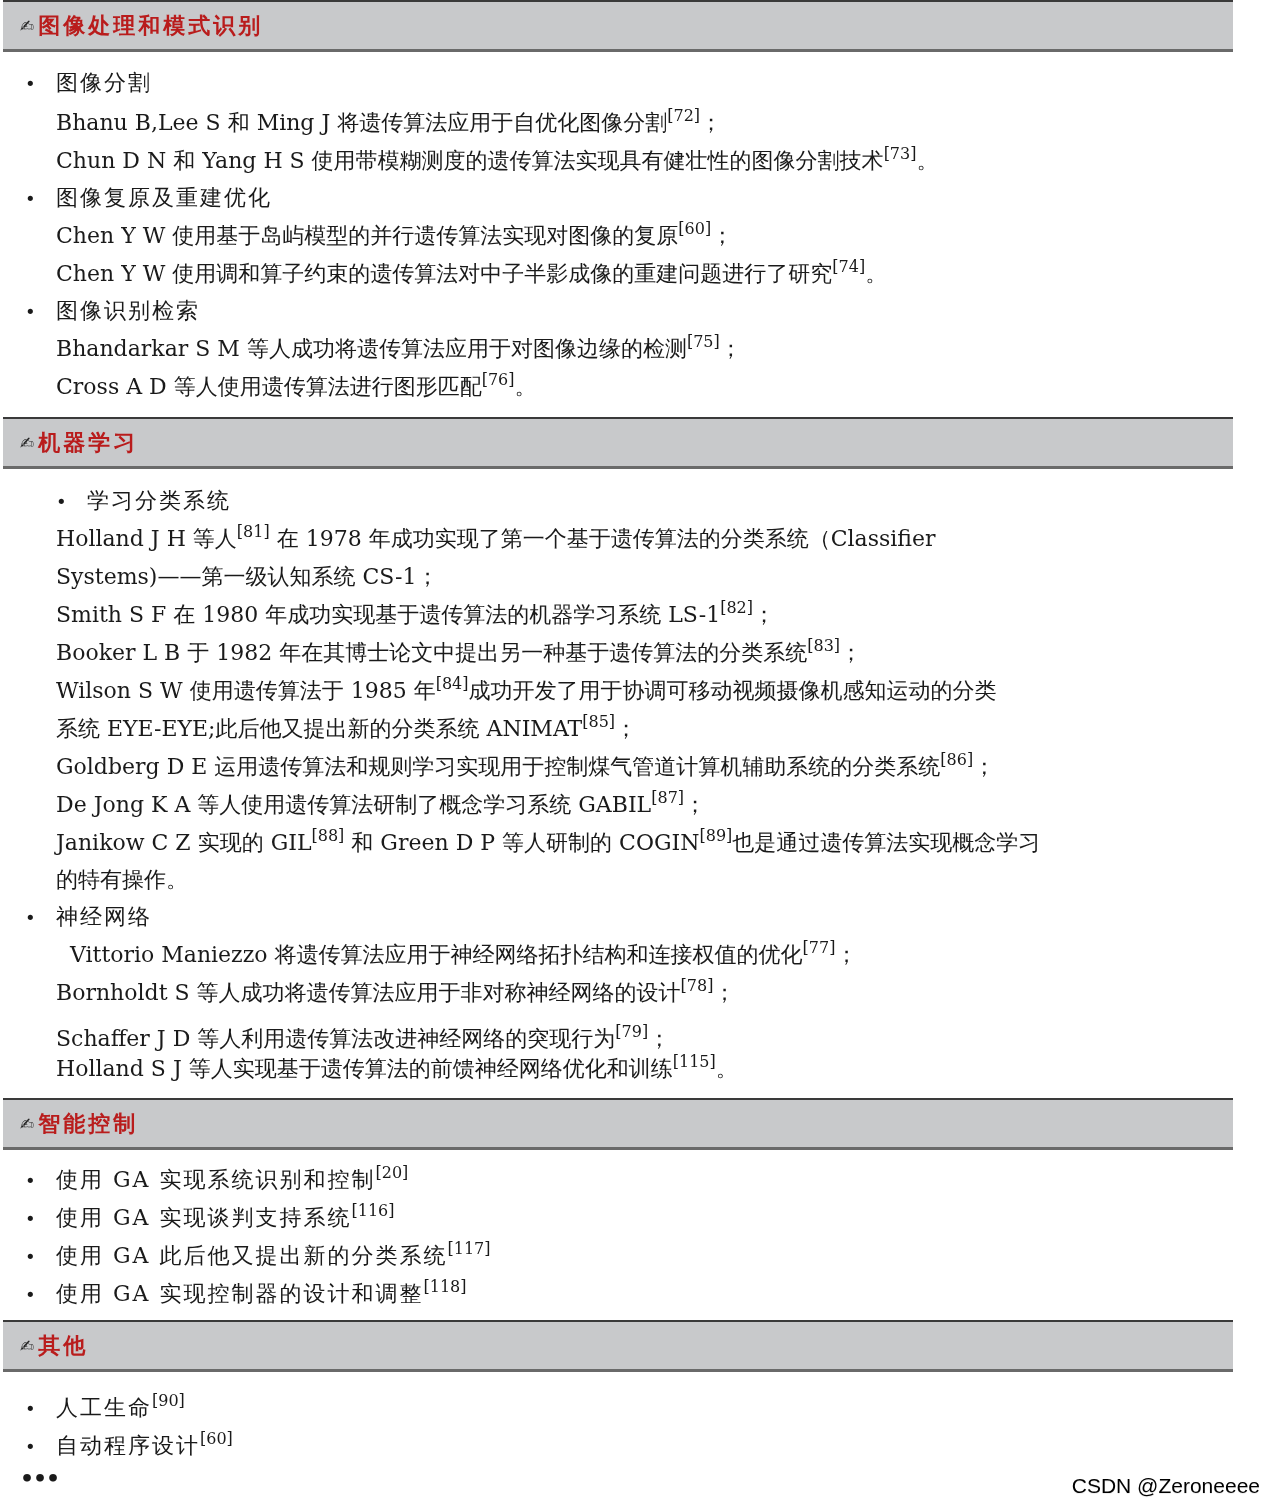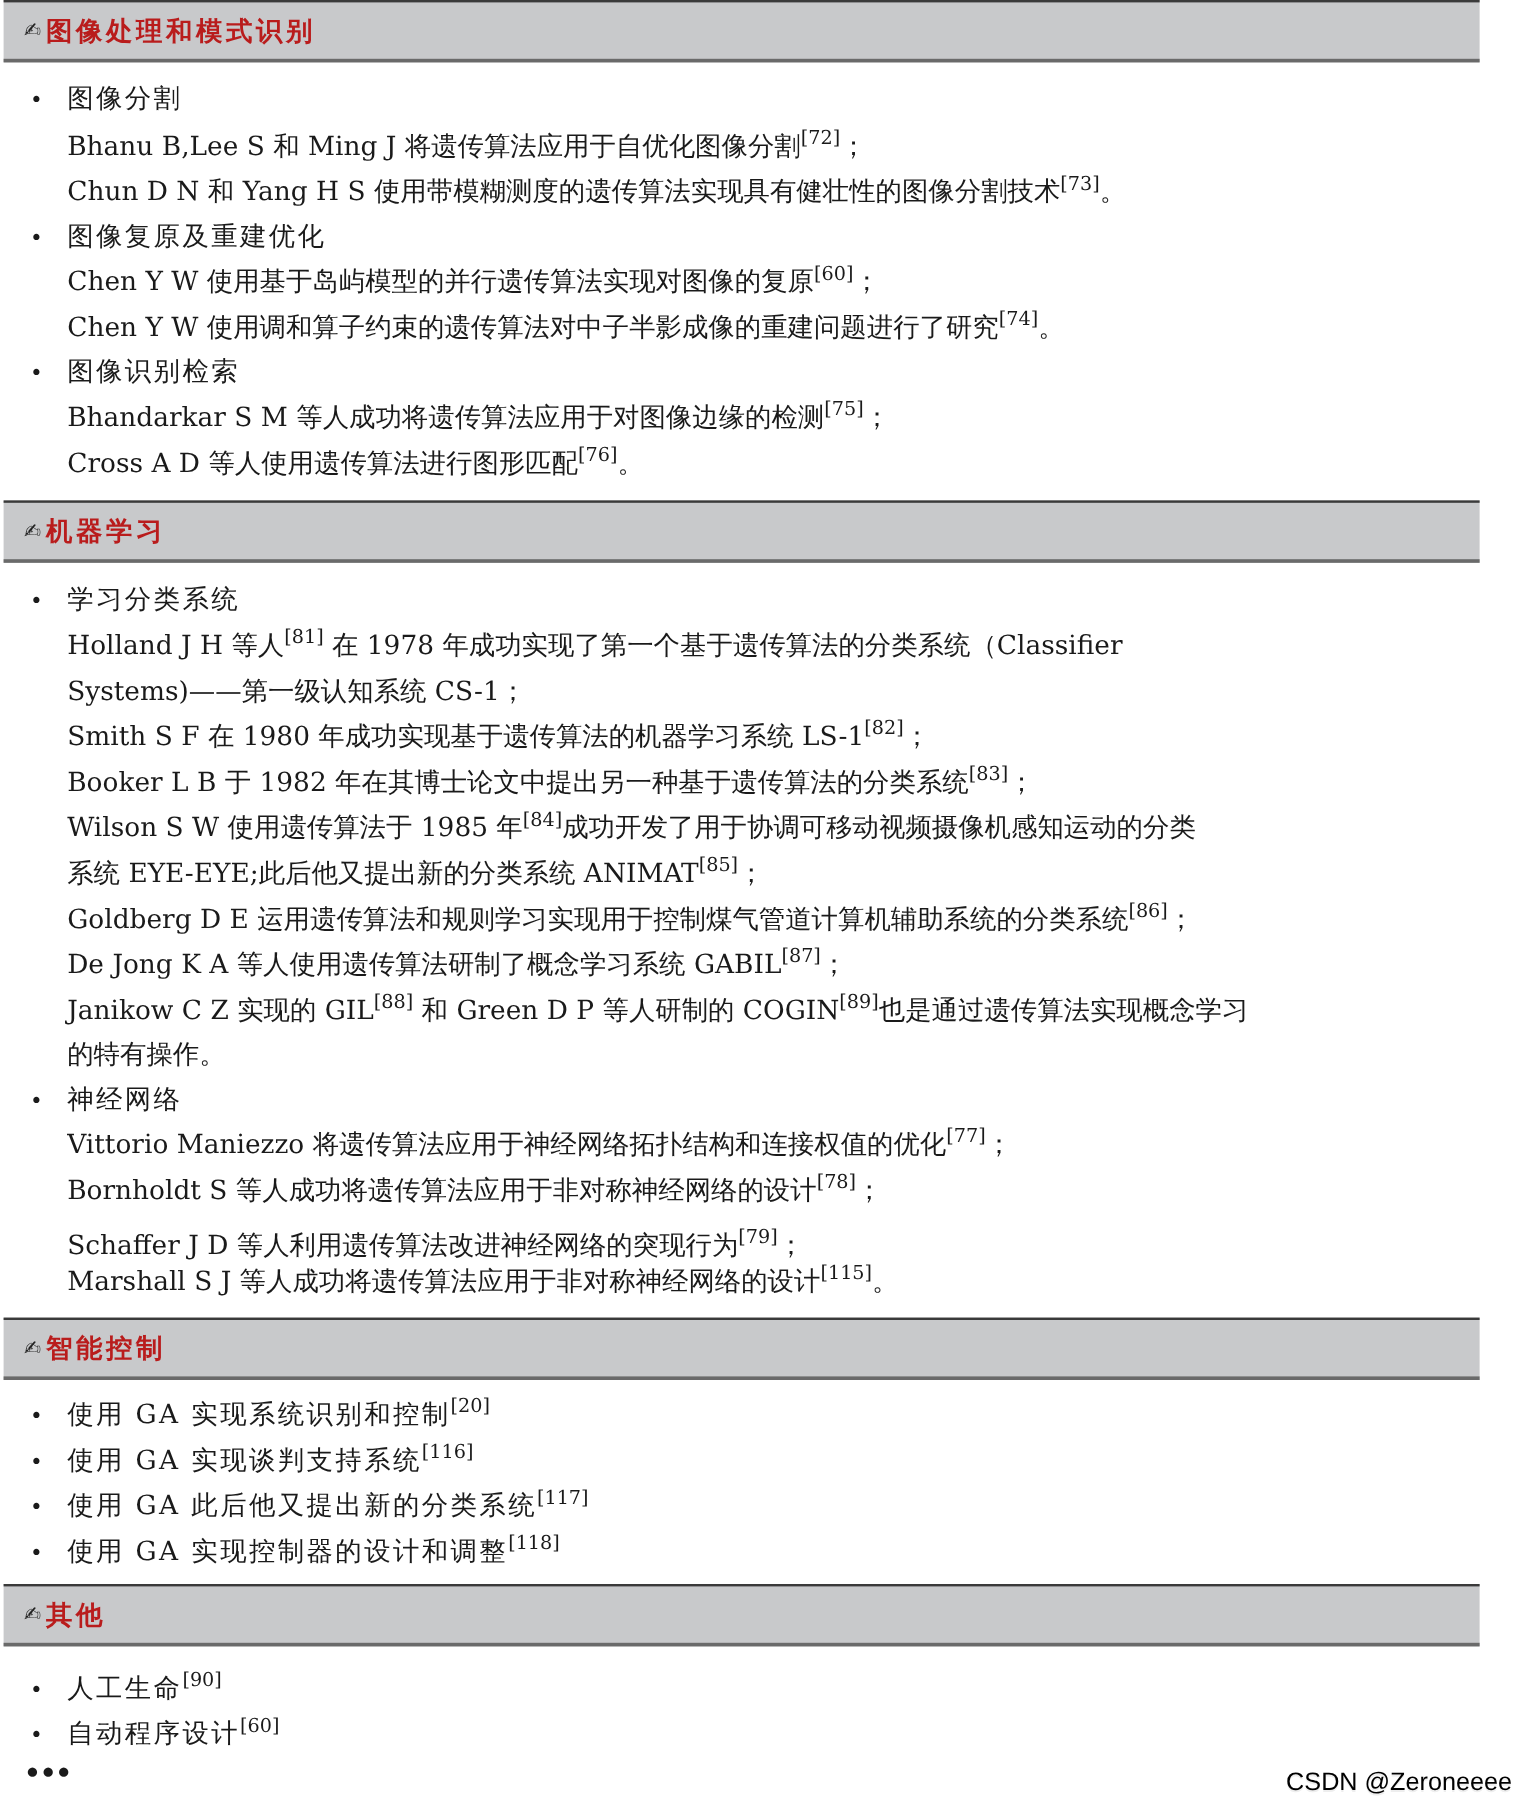--- a/index.html
+++ b/index.html
@@ -39,37 +39,37 @@
 
 <div class="bullet-line" style="top:292px;"><span class="dot">•</span><span class="cn">图像识别检索</span></div>
 <div class="line" style="top:330px;"><span>Bhandarkar S M 等人成功将遗传算法应用于对图像边缘的检测</span><sup>[75]</sup><span>；</span></div>
 <div class="line" style="top:368px;"><span>Cross A D 等人使用遗传算法进行图形匹配</span><sup>[76]</sup><span>。</span></div>
 
 <div class="section-header" style="top:417px;">
   <span class="pen">✍</span>
   <span class="title">机器学习</span>
 </div>
 
-<div class="bullet-line" style="top:482px;"><span class="dot">•</span><span class="cn">学习分类系统</span></div>
+<div class="bullet-line" style="top:482px;margin-left:31px;"><span class="dot">•</span><span class="cn">学习分类系统</span></div>
 <div class="line" style="top:520px;"><span>Holland J  H  等人</span><sup>[81]</sup><span> 在 1978 年成功实现了第一个基于遗传算法的分类系统（Classifier</span></div>
 <div class="line" style="top:558px;"><span>Systems)——第一级认知系统 CS-1；</span></div>
 <div class="line" style="top:596px;"><span>Smith S F 在 1980 年成功实现基于遗传算法的机器学习系统 LS-1</span><sup>[82]</sup><span>；</span></div>
 <div class="line" style="top:634px;"><span>Booker L B 于 1982 年在其博士论文中提出另一种基于遗传算法的分类系统</span><sup>[83]</sup><span>；</span></div>
 <div class="line" style="top:672px;"><span>Wilson S W 使用遗传算法于 1985 年</span><sup>[84]</sup><span>成功开发了用于协调可移动视频摄像机感知运动的分类</span></div>
 <div class="line" style="top:710px;"><span>系统 EYE-EYE;此后他又提出新的分类系统 ANIMAT</span><sup>[85]</sup><span>；</span></div>
 <div class="line" style="top:748px;"><span>Goldberg D E 运用遗传算法和规则学习实现用于控制煤气管道计算机辅助系统的分类系统</span><sup>[86]</sup><span>；</span></div>
 <div class="line" style="top:786px;"><span>De Jong K A 等人使用遗传算法研制了概念学习系统 GABIL</span><sup>[87]</sup><span>；</span></div>
 <div class="line" style="top:824px;"><span>Janikow C Z 实现的 GIL</span><sup>[88]</sup><span> 和 Green D P 等人研制的 COGIN</span><sup>[89]</sup><span>也是通过遗传算法实现概念学习</span></div>
 <div class="line" style="top:861px;"><span>的特有操作。</span></div>
 
 <div class="bullet-line" style="top:898px;"><span class="dot">•</span><span class="cn">神经网络</span></div>
-<div class="line" style="top:936px;"><span>Vittorio Maniezzo 将遗传算法应用于神经网络拓扑结构和连接权值的优化</span><sup>[77]</sup><span>；</span></div>
+<div class="line" style="top:936px;margin-left:14px;"><span>Vittorio Maniezzo 将遗传算法应用于神经网络拓扑结构和连接权值的优化</span><sup>[77]</sup><span>；</span></div>
 <div class="line" style="top:974px;"><span>Bornholdt S 等人成功将遗传算法应用于非对称神经网络的设计</span><sup>[78]</sup><span>；</span></div>
 <div class="line" style="top:1020px;"><span>Schaffer J D 等人利用遗传算法改进神经网络的突现行为</span><sup>[79]</sup><span>；</span></div>
-<div class="line" style="top:1050px;"><span>Marshall S J 等人成功将遗传算法应用于非对称神经网络的设计</span><sup>[115]</sup><span>。</span></div>
+<div class="line" style="top:1050px;"><span>Holland S J 等人实现基于遗传算法的前馈神经网络优化和训练</span><sup>[115]</sup><span>。</span></div>
 
 <div class="section-header" style="top:1098px;">
   <span class="pen">✍</span>
   <span class="title">智能控制</span>
 </div>
 <div class="bullet-line" style="top:1161px;"><span class="dot">•</span><span class="cn">使用 GA 实现系统识别和控制</span><sup>[20]</sup></div>
 <div class="bullet-line" style="top:1199px;"><span class="dot">•</span><span class="cn">使用 GA 实现谈判支持系统</span><sup>[116]</sup></div>
 <div class="bullet-line" style="top:1237px;"><span class="dot">•</span><span class="cn">使用 GA 此后他又提出新的分类系统</span><sup>[117]</sup></div>
 <div class="bullet-line" style="top:1275px;"><span class="dot">•</span><span class="cn">使用 GA 实现控制器的设计和调整</span><sup>[118]</sup></div>
 

